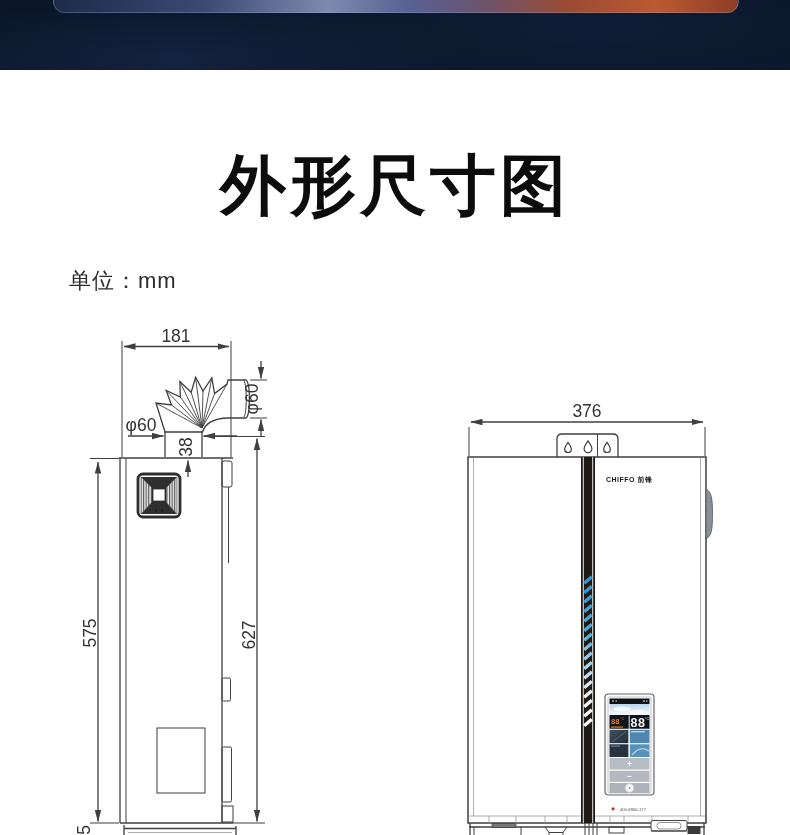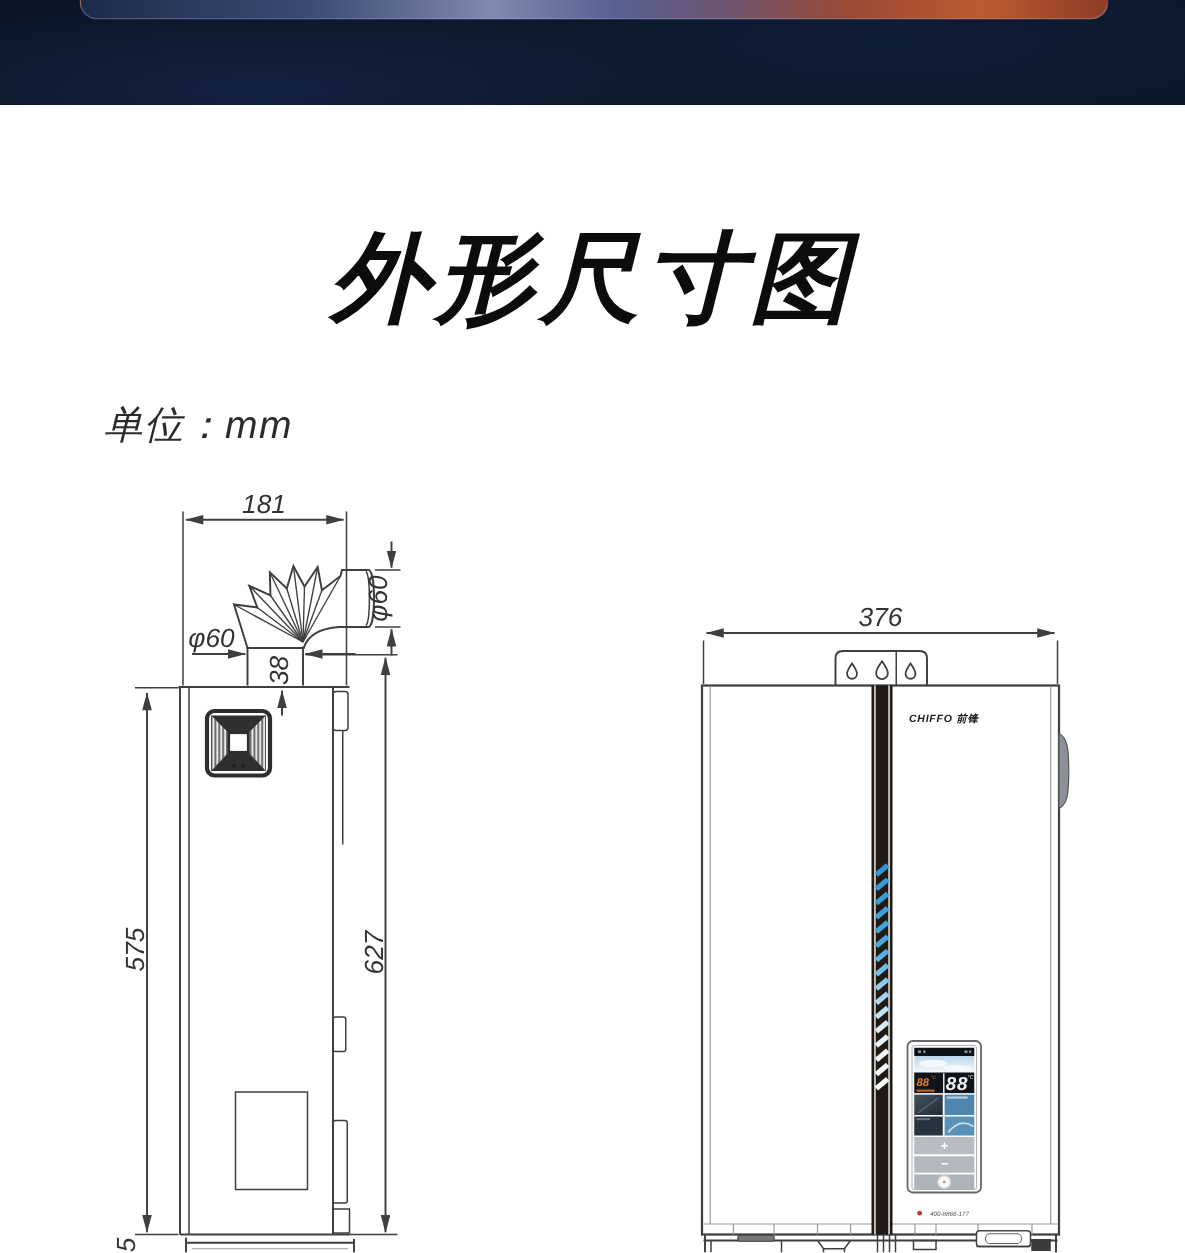--- a/index.html
+++ b/index.html
@@ -7,24 +7,24 @@
        font-family:"Liberation Sans",sans-serif;}
   .banner{position:absolute;left:0;top:0;width:790px;height:70px;
     background:radial-gradient(420px 90px at 22% 85%, #13223f 0%, rgba(19,34,63,0) 70%),
                radial-gradient(500px 110px at 75% 40%, #0e1d36 0%, rgba(14,29,54,0) 75%),
                #0a1527;}
   .banner-card{position:absolute;left:53px;top:0;width:684px;height:12px;
     border-radius:0 0 12px 12px;
     border:1px solid rgba(150,170,210,0.35);border-top:none;
     background:linear-gradient(90deg,#1d2b4a 0%,#3a4a74 22%,#8089ae 40%,#576193 52%,
                #6a5470 62%,#9a4a33 75%,#bb5a31 88%,#8e3d27 100%);}
-  .content{position:absolute;left:0;top:70px;width:790px;height:765px;background:#fff;font-style:italic;}
+  .content{position:absolute;left:0;top:70px;width:790px;height:765px;background:#fff;}
   .title{position:absolute;left:0;top:82px;width:790px;text-align:center;
     font-size:66px;font-weight:900;letter-spacing:4px;color:#0c0c0c;line-height:1;}
-  .unit{position:absolute;left:69px;top:196px;font-size:26px;color:#2b2b2b;letter-spacing:1px;}
+  .unit{position:absolute;left:69px;top:196px;font-size:22px;color:#2b2b2b;letter-spacing:1px;}
   svg{position:absolute;left:0;top:230px;}
   svg .ln{stroke:#3f3f3f;stroke-width:1.3;fill:none;stroke-linecap:butt;}
   svg .lnthin{stroke:#3f3f3f;stroke-width:1;fill:none;}
   svg .lnlight{stroke:#9a9a9a;stroke-width:0.8;fill:none;}
   svg .dimtxt{font-size:17.5px;fill:#333;font-family:"Liberation Sans",sans-serif;}
 </style>
 </head>
 <body>
 
 <div class="banner">

